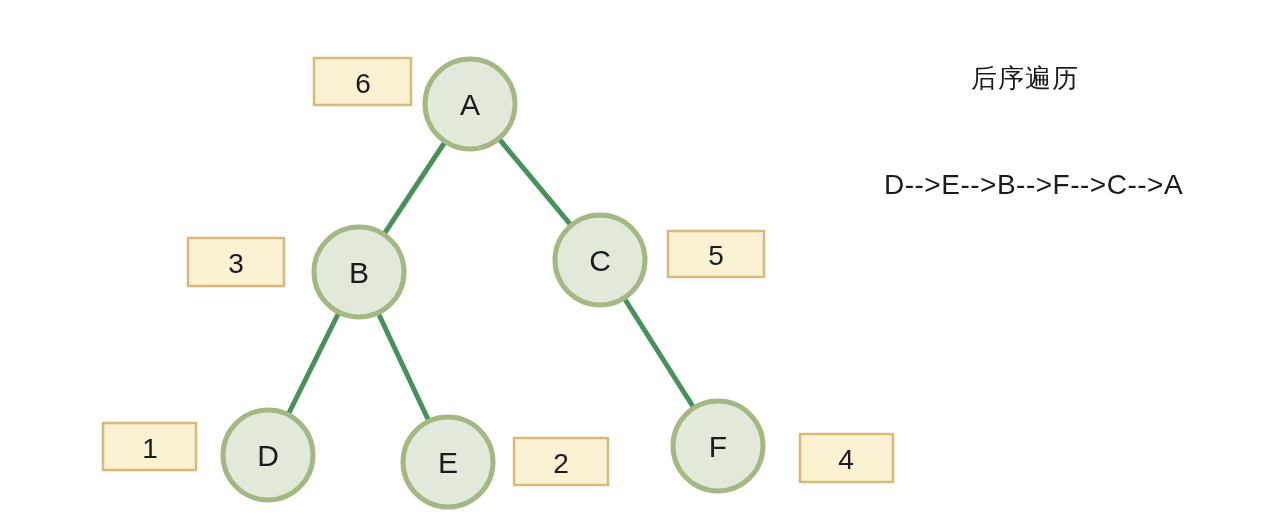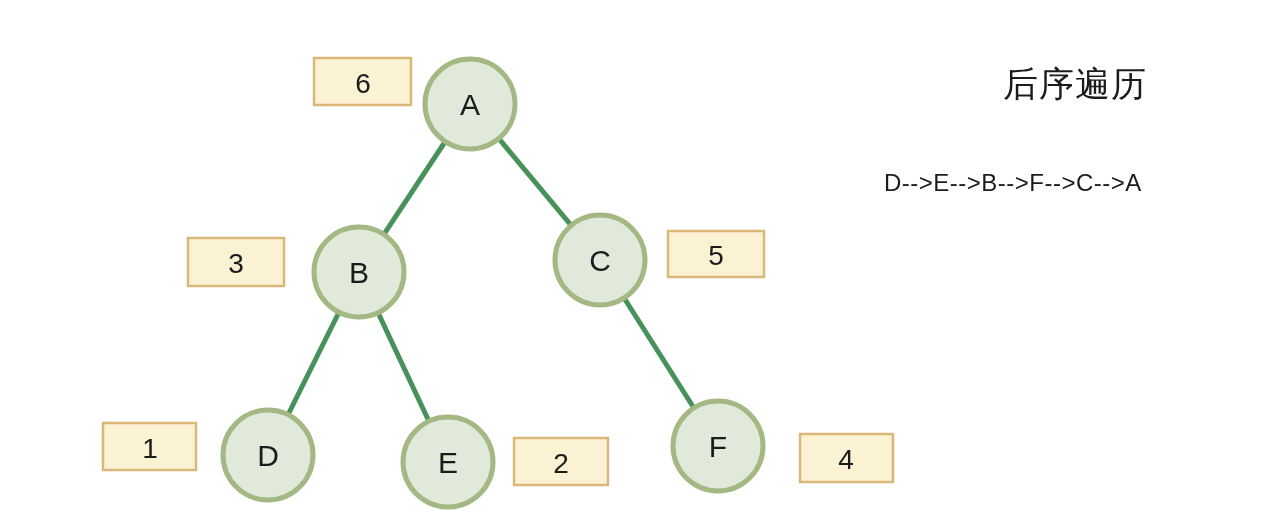--- a/index.html
+++ b/index.html
@@ -28,26 +28,26 @@
     font-size:30px;fill:var(--ink);
     text-anchor:middle;dominant-baseline:central;
   }
   .order-box{fill:var(--box-fill);stroke:var(--box-border);stroke-width:2.5;}
   .order-label{
     font-family:"Liberation Sans",sans-serif;
     font-size:28px;fill:var(--ink);
     text-anchor:middle;dominant-baseline:central;
   }
   .side-title{
-    position:absolute;left:1003px;top:61px;
-    font-size:35px;letter-spacing:1px;
+    position:absolute;left:971px;top:61px;
+    font-size:26px;letter-spacing:1px;
   }
   .side-result{
     position:absolute;left:884px;top:169px;
-    font-size:24px;letter-spacing:0.5px;
+    font-size:28px;letter-spacing:0.5px;
   }
 </style>
 </head>
 <body>
 
 <div class="stage">
 
   <svg width="1286" height="514" viewBox="0 0 1286 514">
     <g>
       <line class="edge" x1="470" y1="104" x2="359" y2="272"></line>

